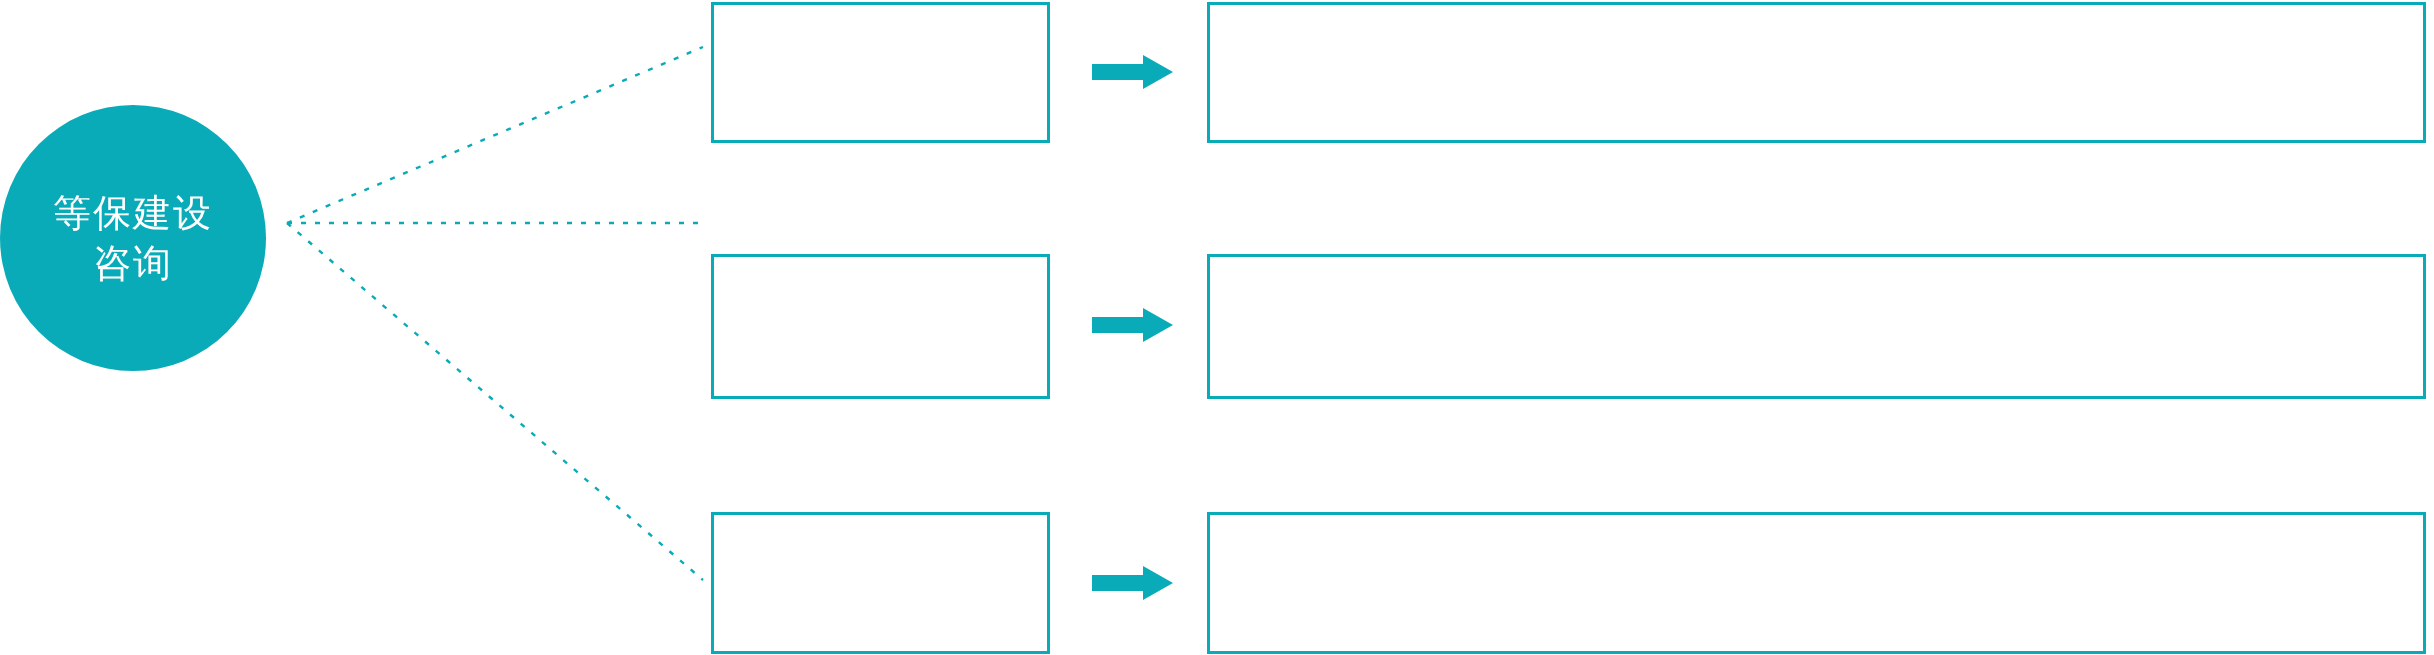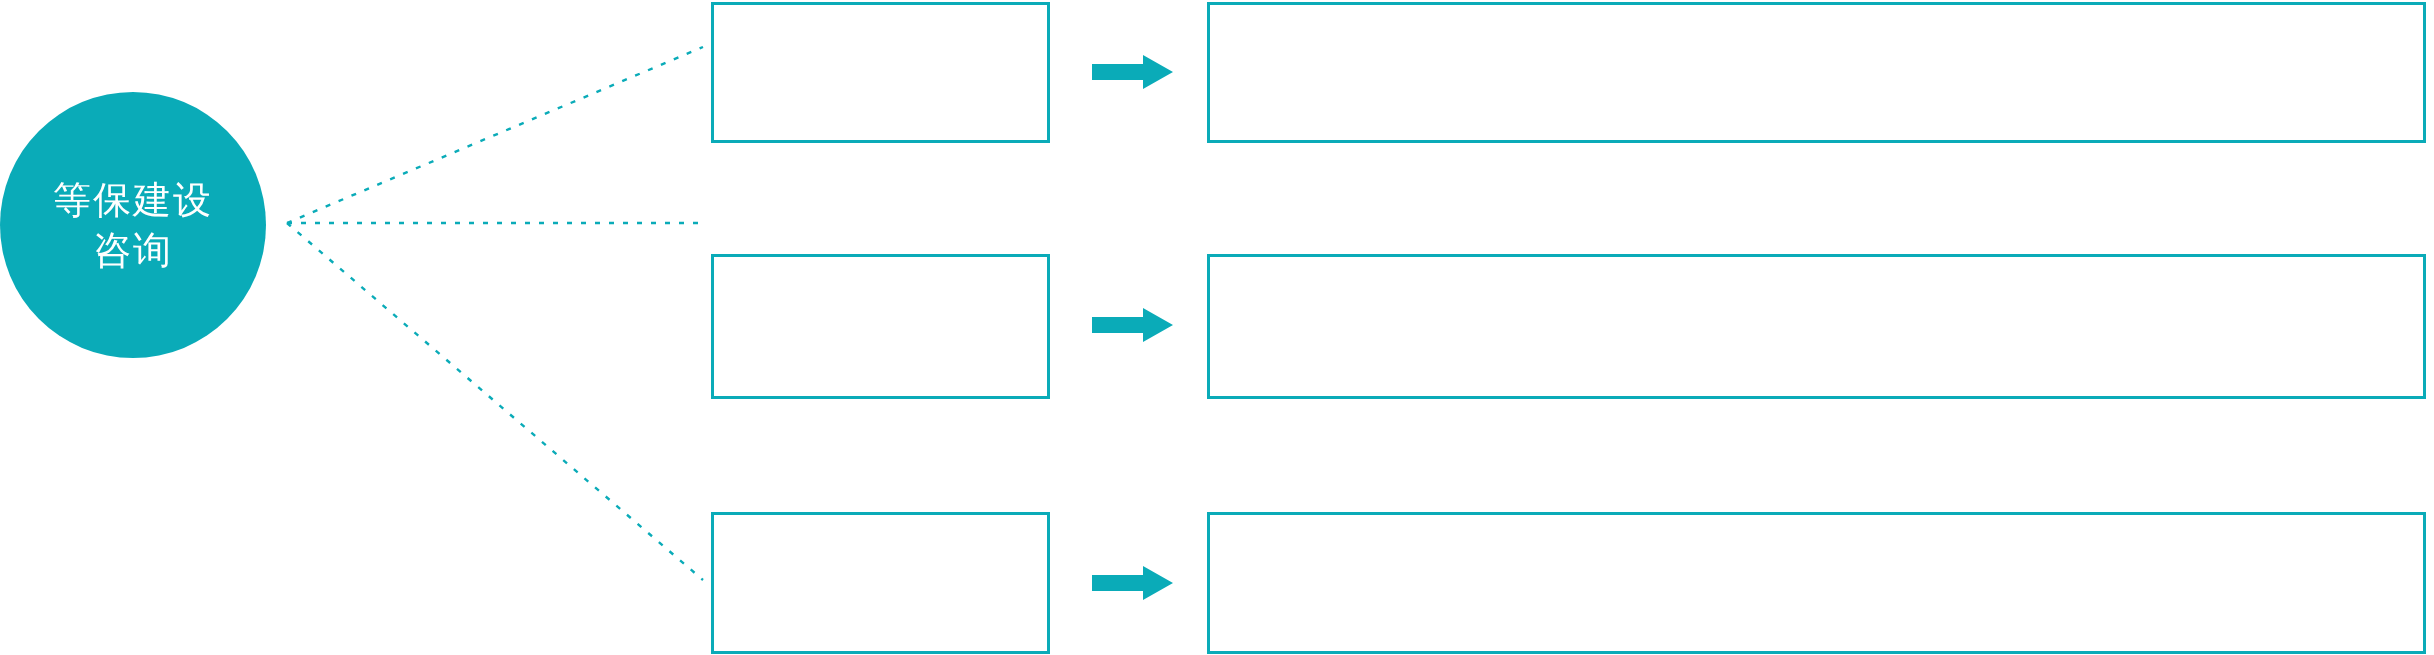--- a/index.html
+++ b/index.html
@@ -15,21 +15,21 @@
     width: 2434px;
     height: 655px;
     background: #ffffff;
     overflow: hidden;
   }
 
   
   #hub-circle {
     position: absolute;
     left: 0px;
-    top: 92px;
+    top: 105px;
     width: 266px;
     height: 266px;
     border-radius: 50%;
     background: #0aabb8;
     display: flex;
     flex-direction: column;
     align-items: center;
     justify-content: center;
     box-sizing: border-box;
   }

